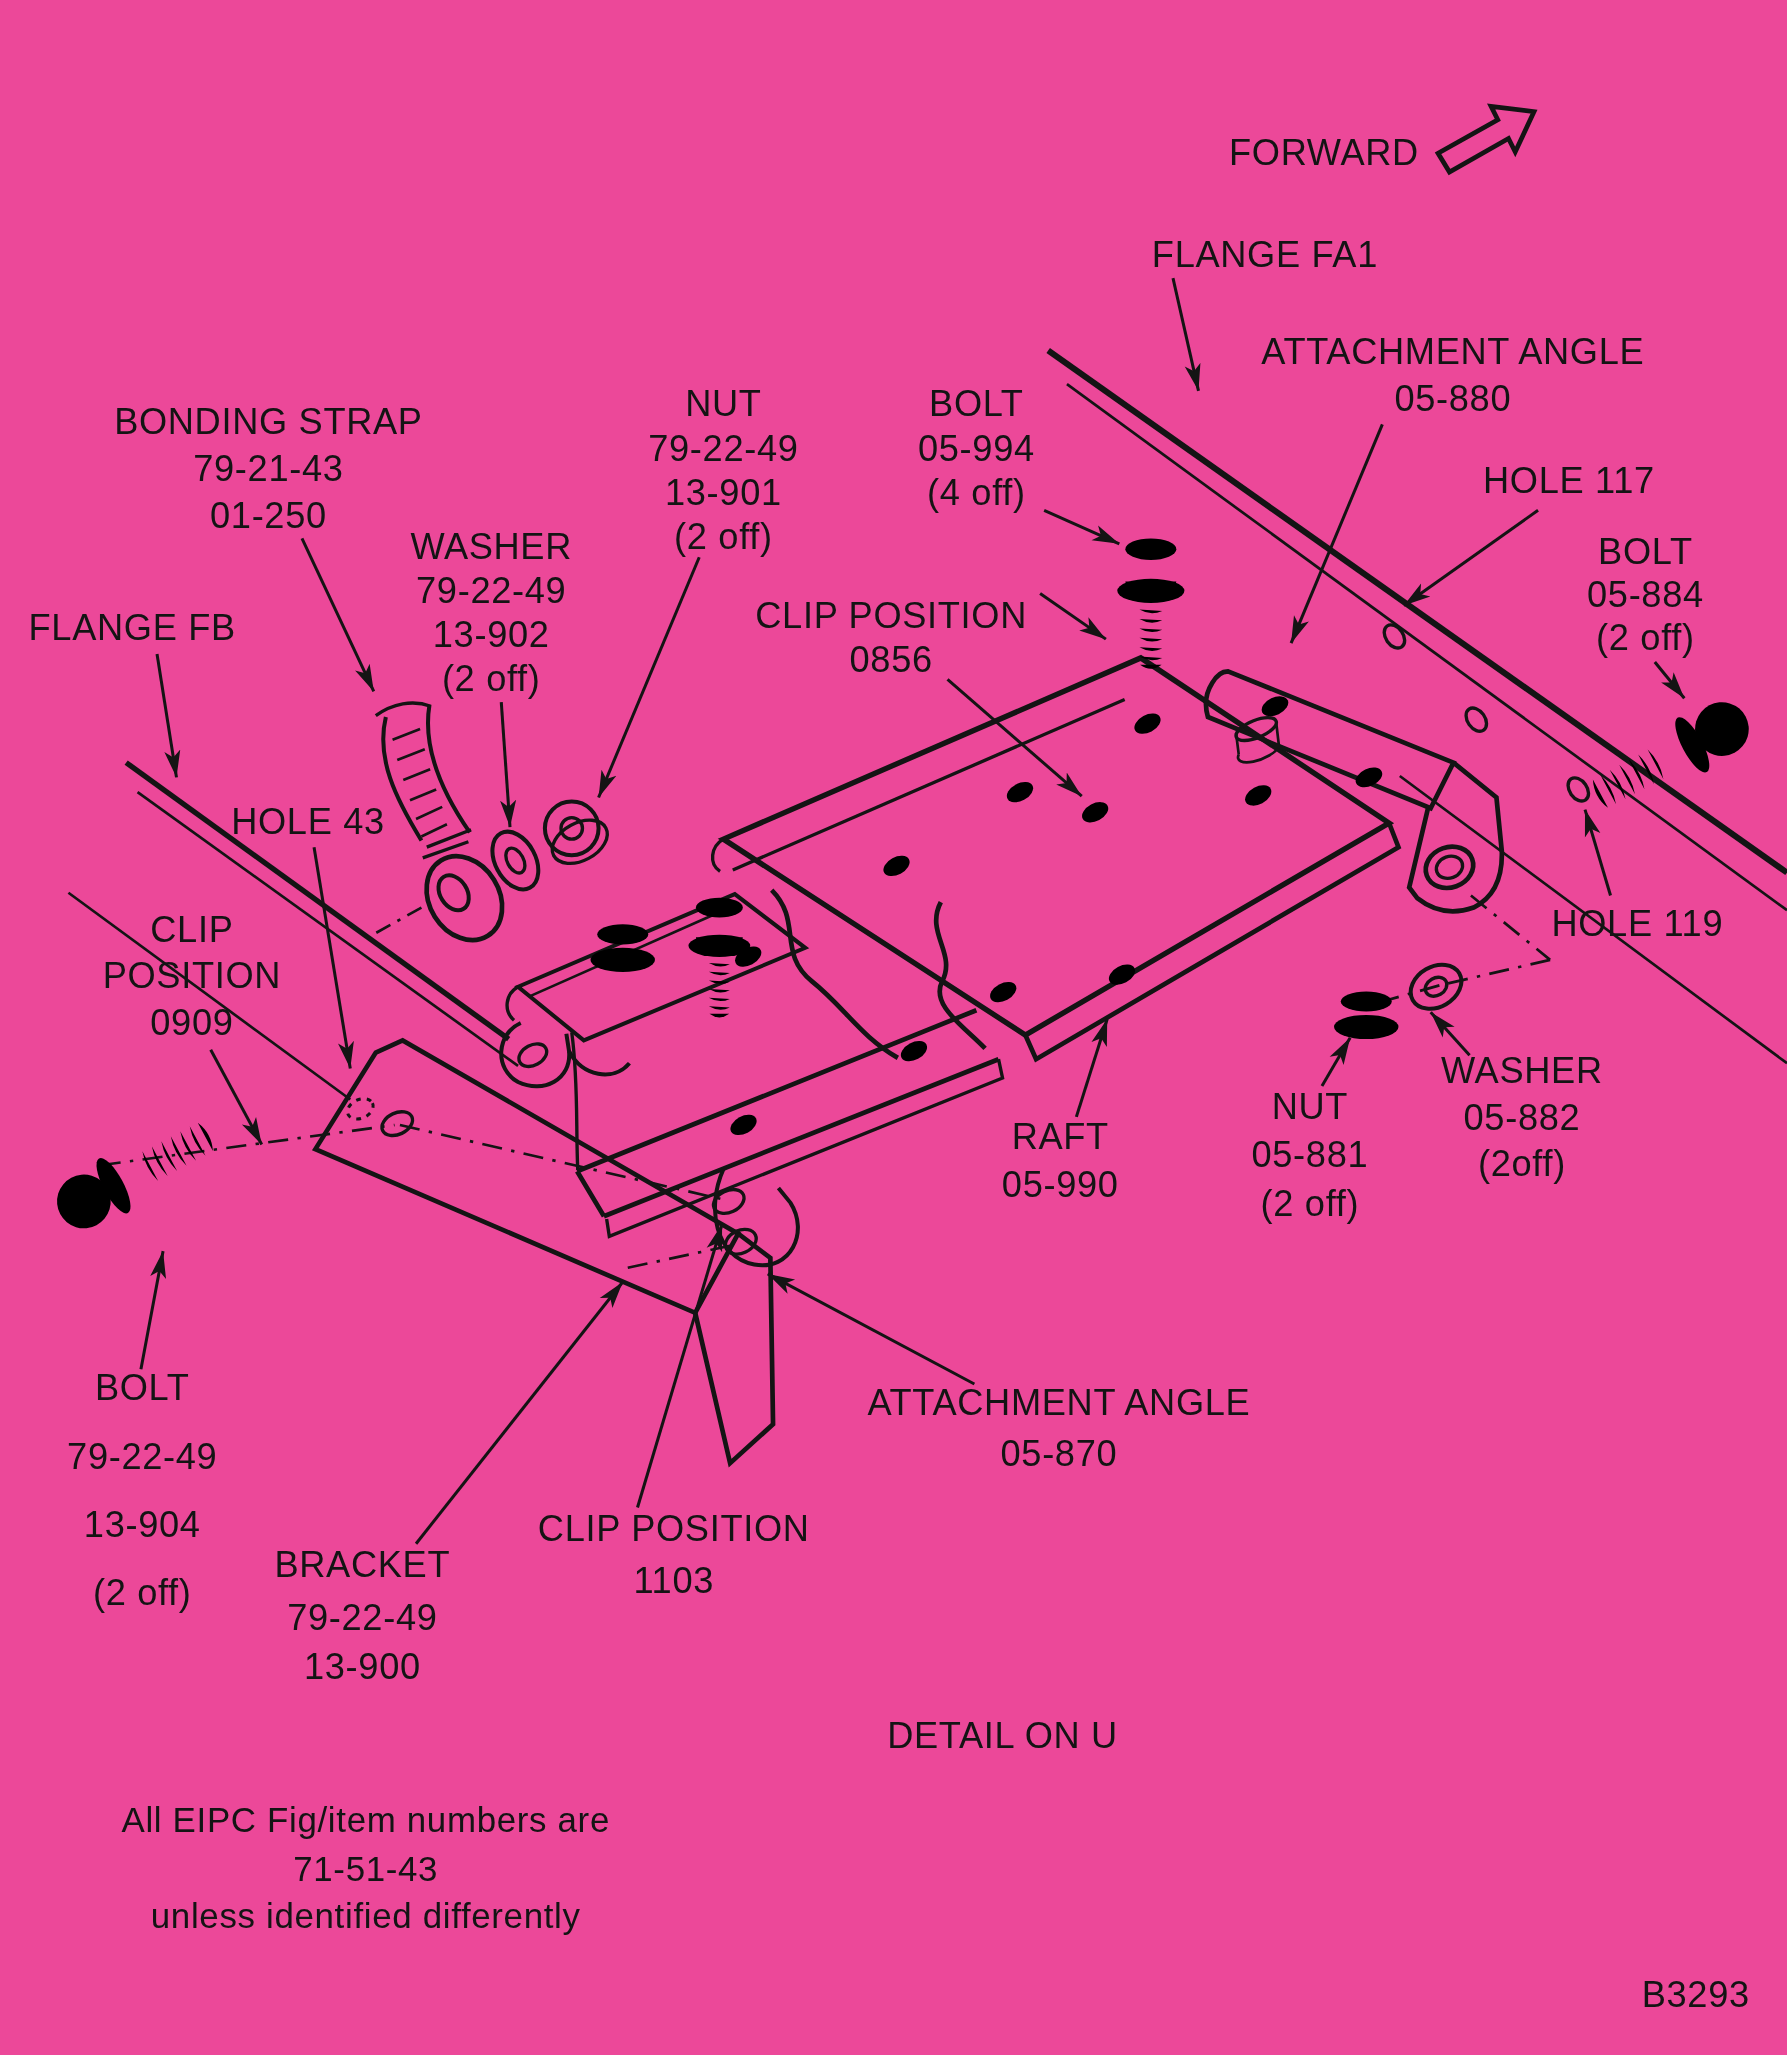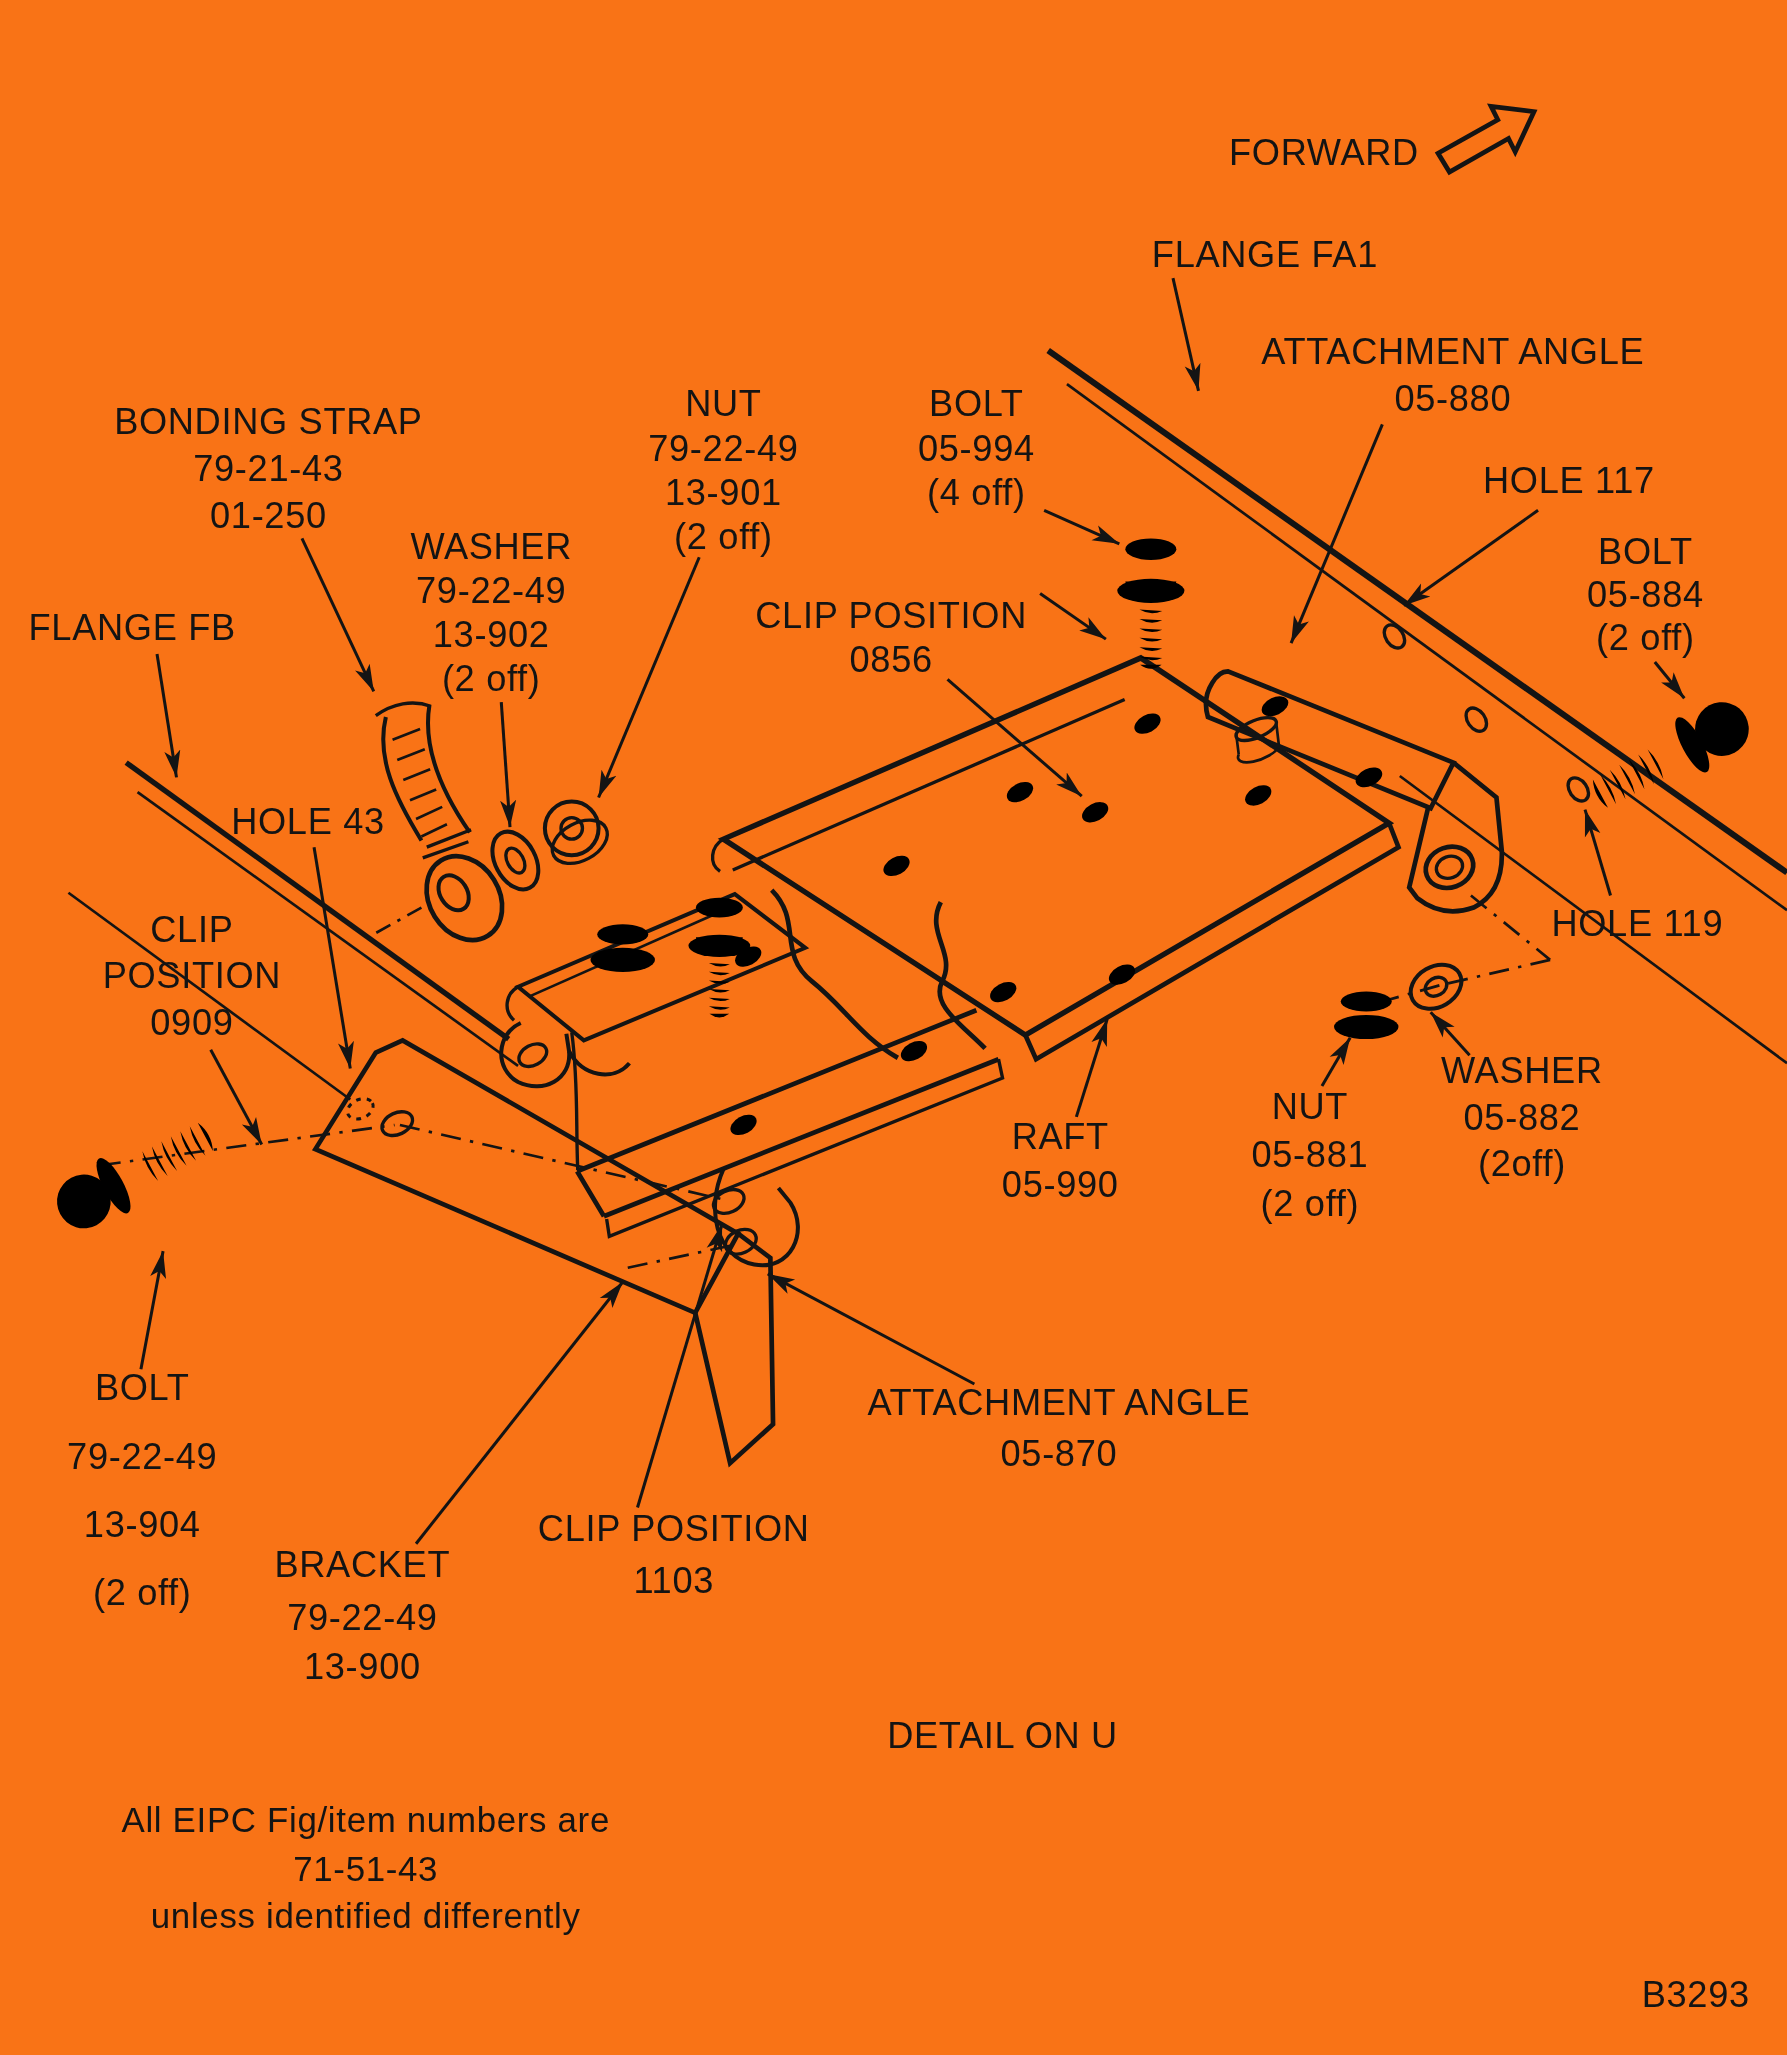--- a/index.html
+++ b/index.html
@@ -1,16 +1,16 @@
 <!DOCTYPE html>
 <html style="font-size:10.7px"><head>
 <meta charset="utf-8">
 <style>
   html,body{margin:0;padding:0;background:#e8e8e8;}
-  #page{position:relative;width:1787px;height:2056px;background:#f97316;overflow:hidden;
+  #page{position:relative;width:1787px;height:2056px;background:#ec4899;overflow:hidden;
         font-family:"Liberation Sans",sans-serif;}
   svg{position:absolute;left:0;top:0;}
   .ink path,.ink line,.ink ellipse,.ink circle,.ink polyline{stroke:#141414;fill:none;}
   text{font-family:"Liberation Sans",sans-serif;font-size:54px;fill:#141414;letter-spacing:1px;}
   text.small{font-size:52px;}
 </style>
 </head>
 <body>
 
 <div id="page">

